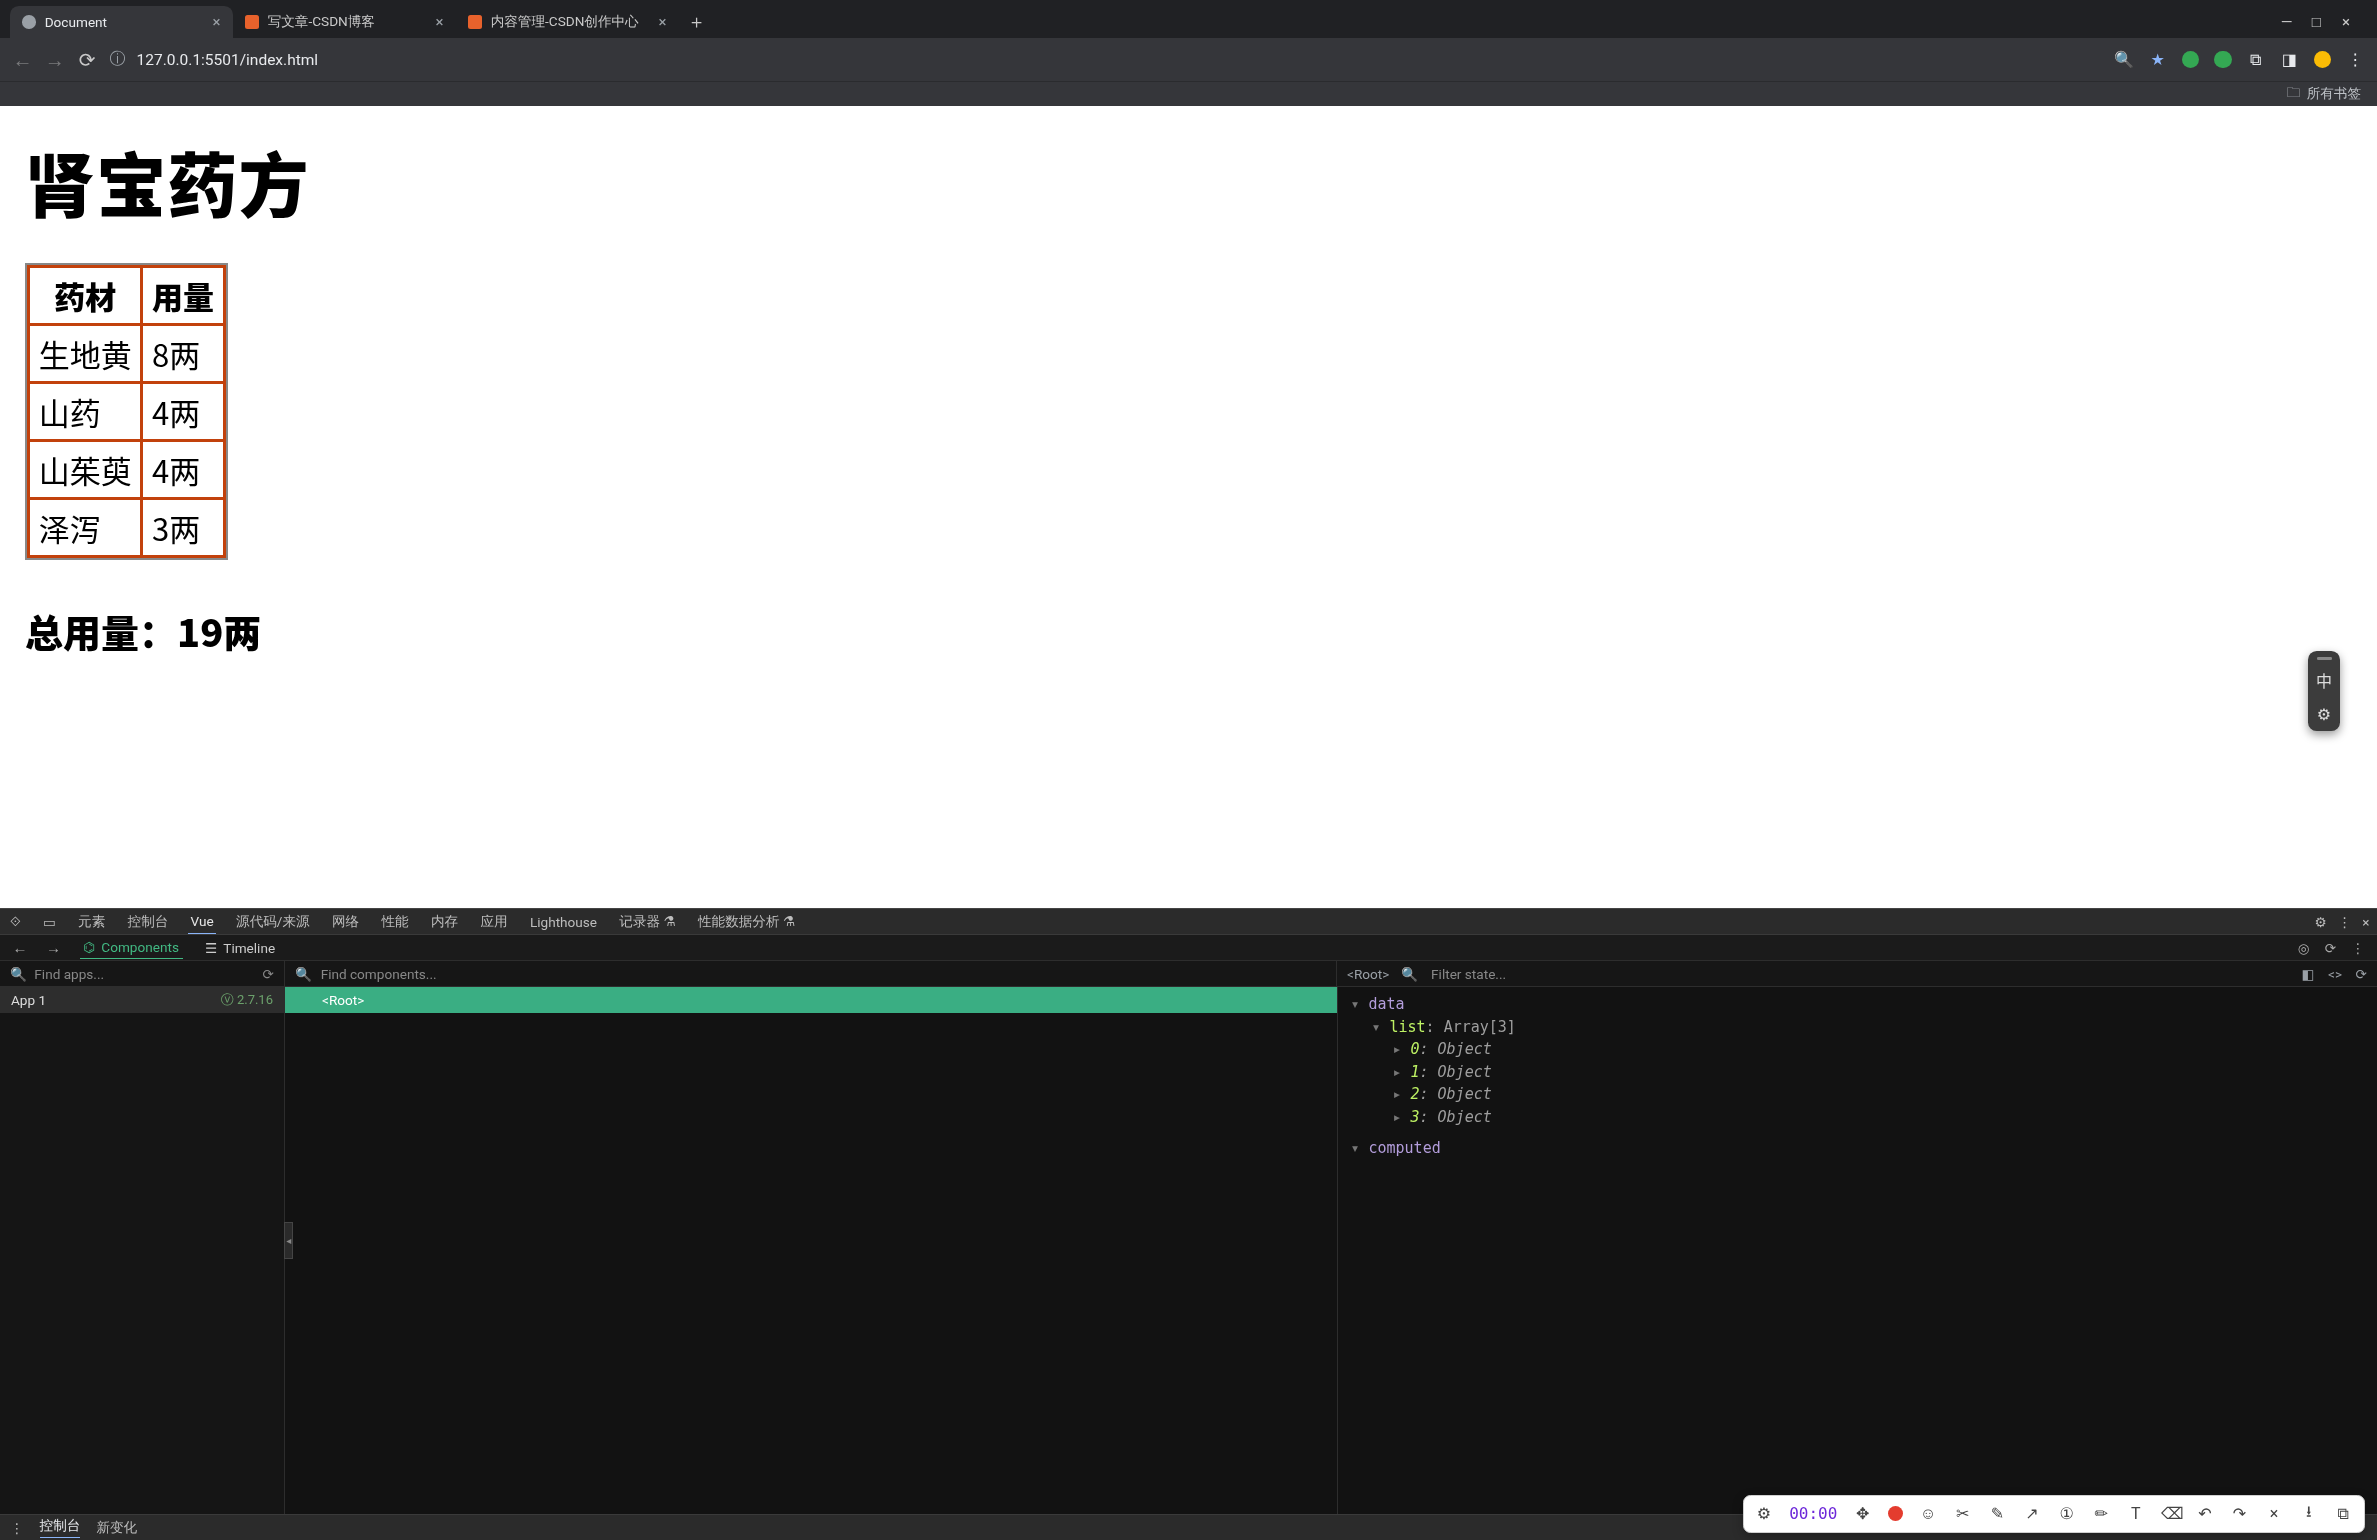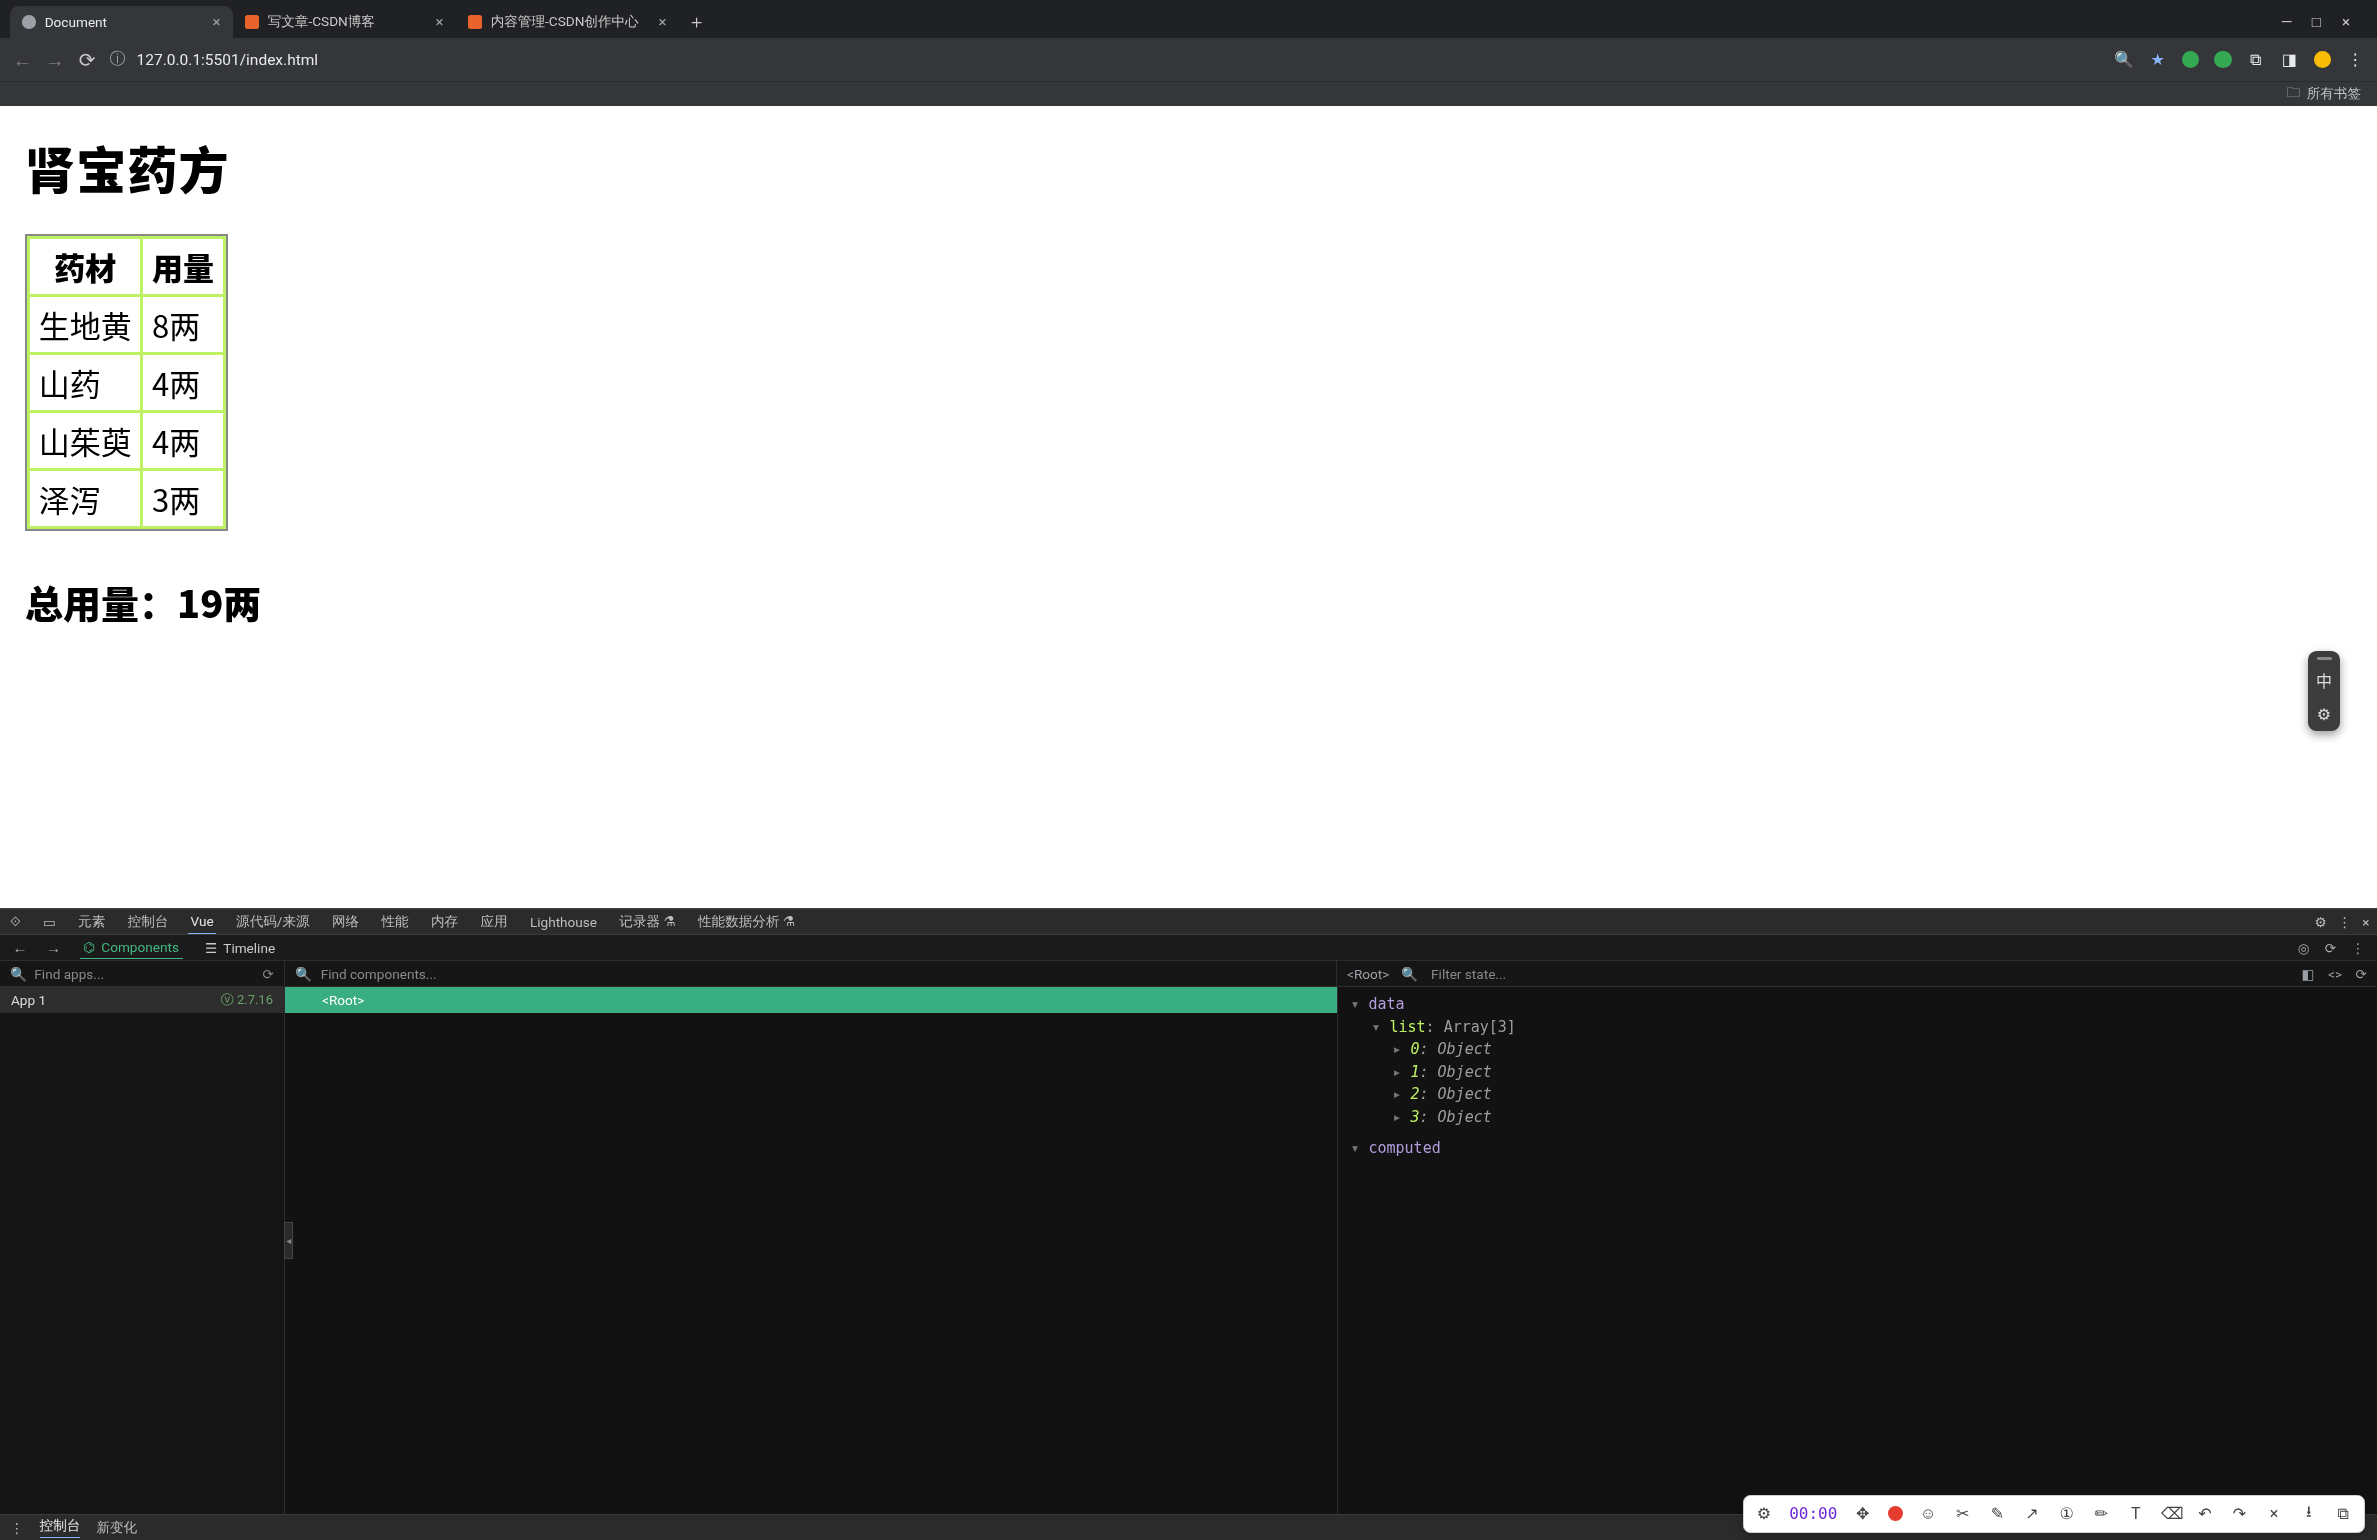--- a/index.html
+++ b/index.html
@@ -27,22 +27,22 @@
   .addr-actions { margin-left:auto; display:flex; align-items:center; gap:15px; }
   .addr-actions .icn { width:18.6px; height:18.6px; display:flex; align-items:center; justify-content:center; font-size:16px; color:#e8eaed;}
   .addr-actions .dot { width:17.3px; height:17.3px; border-radius:50%; }
   .addr-actions .dot.green { background:#34a853; }
   .addr-actions .dot.yellow { background:#fbbc05; }
   .bookbar { height:25px; background:#35363a; border-top:0.6px solid #2a2b2e; display:flex; align-items:center; justify-content:flex-end; padding:0 16px; color:#bdc1c6; font-size:13.6px; gap:6.2px;}
   .bookbar .fld { font-size:13.6px; }
 
   
   .page { flex:1 1 auto; background:#fff; color:#000; padding:25px 25px; font-family:"Microsoft YaHei","Noto Sans CJK SC",sans-serif; position:relative;}
-  .page h1 { font-size:50px; font-weight:900; margin-bottom:31px; letter-spacing:1.2px;}
-  table.med { border:2.5px solid #888; border-collapse:separate; border-spacing:3.7px; background:#bef264; }
+  .page h1 { font-size:70px; font-weight:900; margin-bottom:31px; letter-spacing:1.2px;}
+  table.med { border:2.5px solid #888; border-collapse:separate; border-spacing:3.7px; background:#c2410c; }
   table.med th, table.med td { background:#fff; font-size:31px; padding:5px 8.7px; text-align:left;}
   table.med th { font-weight:900; text-align:center; }
   .total { font-size:38px; font-weight:900; margin-top:43px; }
 
   
   .ime { position:absolute; right:37px; top:545px; width:32px; background:#3c3c3c; border-radius:8.7px; display:flex; flex-direction:column; align-items:center; padding:6.2px 0; gap:8.7px; color:#ddd; box-shadow:0 3.7px 10px rgba(0,0,0,.4);}
   .ime .bar { width:15px; height:2.5px; background:#888; border-radius:1.2px;}
   .ime span { font-size:16px; }
 
   

